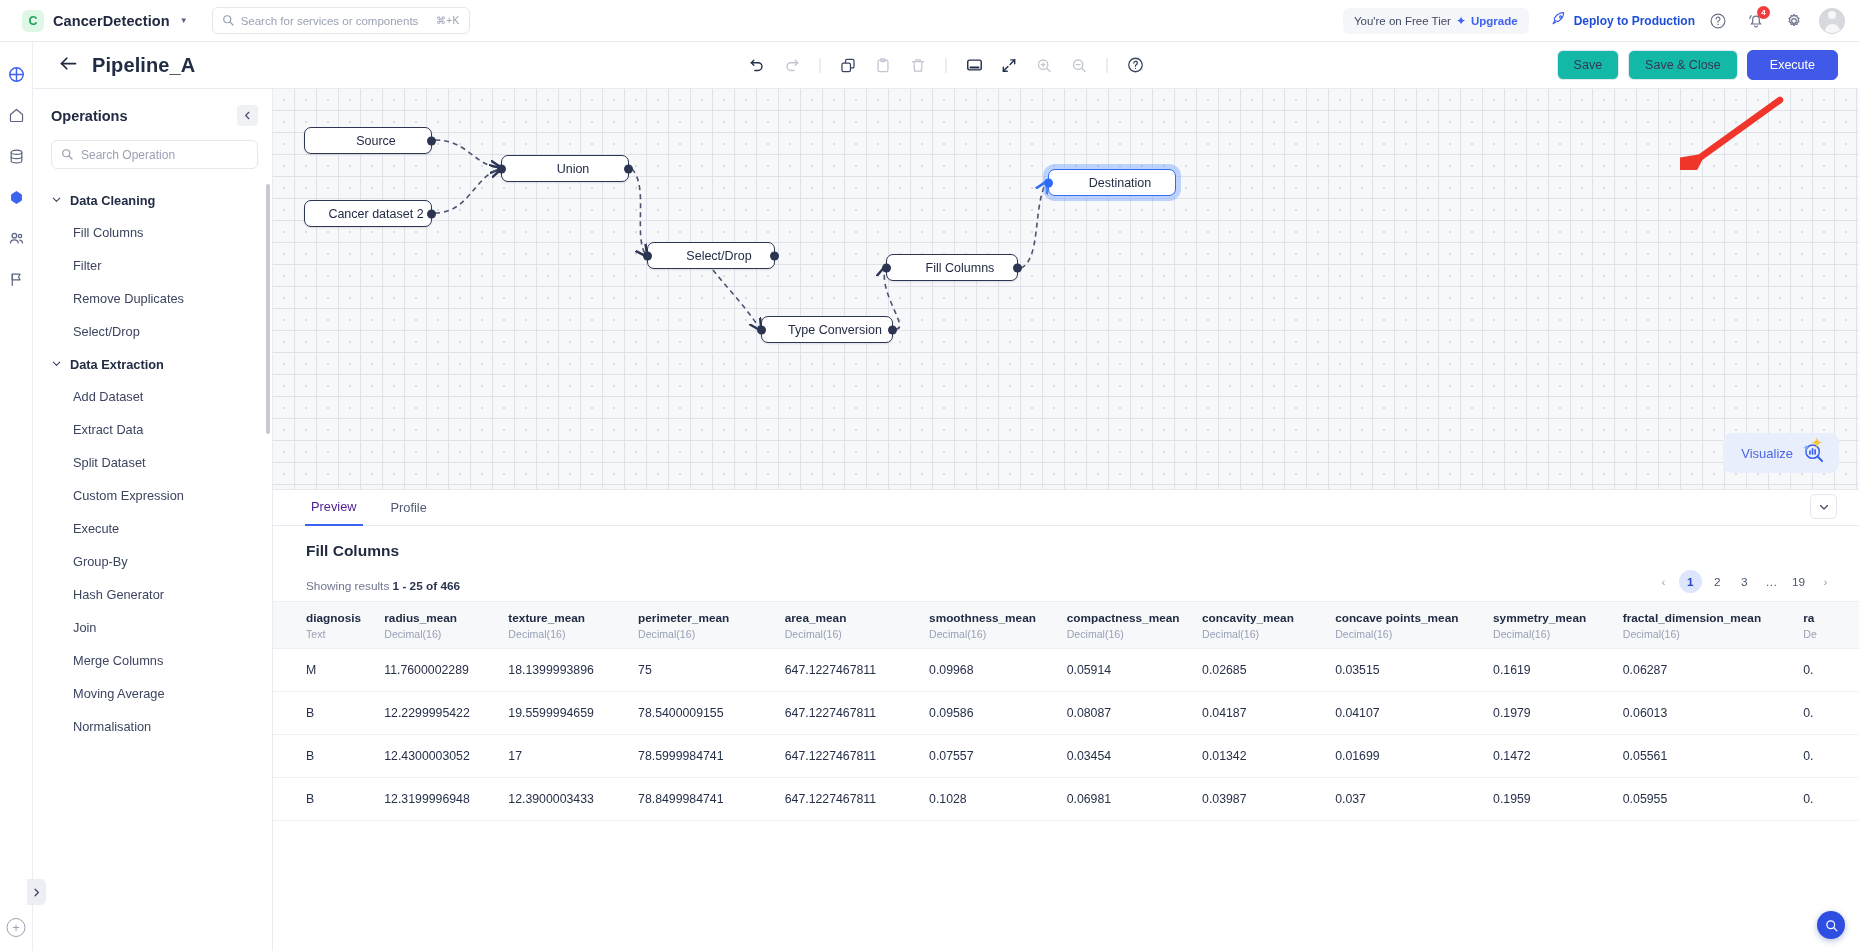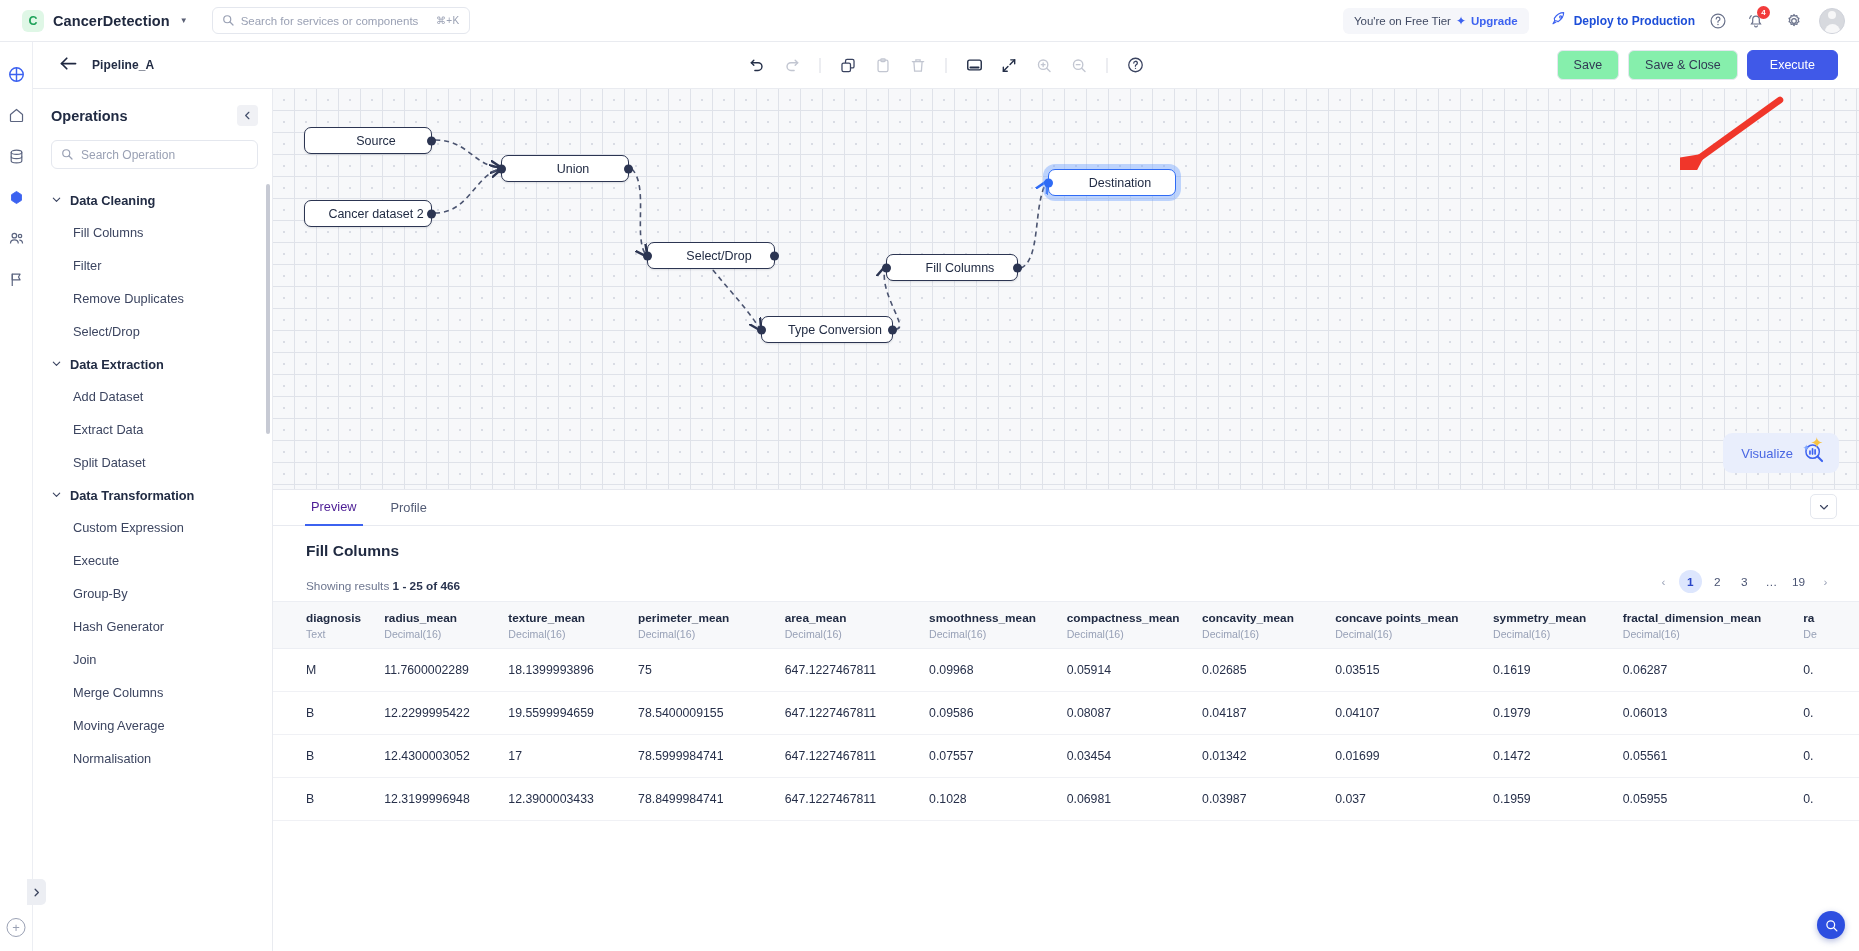--- a/index.html
+++ b/index.html
@@ -87,31 +87,31 @@
     color: #9aa1b4; display: flex; align-items: center; justify-content: center; font-size: 13px; line-height: 1;
   }
 
   
   .subbar {
     position: absolute; top: 42px; left: 33px; right: 0; height: 47px;
     background: #fff; border-bottom: 1px solid #e9ebf0;
     display: flex; align-items: center; z-index: 18;
   }
   .back-wrap { display: flex; align-items: center; gap: 13px; padding-left: 25px; }
-  .pipeline-title { font-size: 12px; font-weight: 600; color: #222c44; letter-spacing: .1px; }
+  .pipeline-title { font-size: 20px; font-weight: 600; color: #222c44; letter-spacing: .1px; }
 
   .tools { position: absolute; left: 50%; transform: translateX(-50%); display: flex; align-items: center; gap: 4px; }
   .tool { width: 31px; height: 31px; display: flex; align-items: center; justify-content: center; border-radius: 5px; cursor: pointer; }
   .tool.dim { opacity: .42; }
   .tool-sep { width: 1px; height: 15px; background: #d9dce4; margin: 0 8px; }
 
   .actions { margin-left: auto; display: flex; align-items: center; gap: 9px; padding-right: 21px; }
   .btn {
     height: 30px; padding: 4px 16px; border-radius: 6px; font-size: 12.5px;
-    border: 1px solid #e4e7ee; background: #86efac; color: #313a54;
+    border: 1px solid #e4e7ee; background: #14b8a6; color: #313a54;
     display: flex; align-items: center; cursor: pointer; font-family: inherit;
   }
   .btn-primary { background: #4059e8; border-color: #4059e8; color: #fff; font-weight: 500; padding: 0 22px; }
 
   
   .ops {
     position: absolute; top: 89px; left: 33px; bottom: 0; width: 240px;
     background: #fff; border-right: 1px solid #e9ebf0; z-index: 15;
     overflow: hidden;
   }
@@ -480,28 +480,20 @@
         <svg width="11" height="11" viewBox="0 0 24 24" fill="none" stroke="#3a4360" stroke-width="2.4" stroke-linecap="round" stroke-linejoin="round">
             <path d="M5 9l7 7 7-7"></path>
           </svg>
       </span>
       <span class="grp-label">Data Extraction</span>
     </div>
     <div class="op-item">Add Dataset</div>
     <div class="op-item">Extract Data</div>
     <div class="op-item">Split Dataset</div>
 
-    <div class="grp">
-      <span>
-        <svg width="11" height="11" viewBox="0 0 24 24" fill="none" stroke="#3a4360" stroke-width="2.4" stroke-linecap="round" stroke-linejoin="round">
-            <path d="M5 9l7 7 7-7"></path>
-          </svg>
-      </span>
-      <span class="grp-label">Data Transformation</span>
-    </div>
     <div class="op-item">Custom Expression</div>
     <div class="op-item">Execute</div>
     <div class="op-item">Group-By</div>
     <div class="op-item">Hash Generator</div>
     <div class="op-item">Join</div>
     <div class="op-item">Merge Columns</div>
     <div class="op-item">Moving Average</div>
     <div class="op-item">Normalisation</div>
   </div>
 </div>

